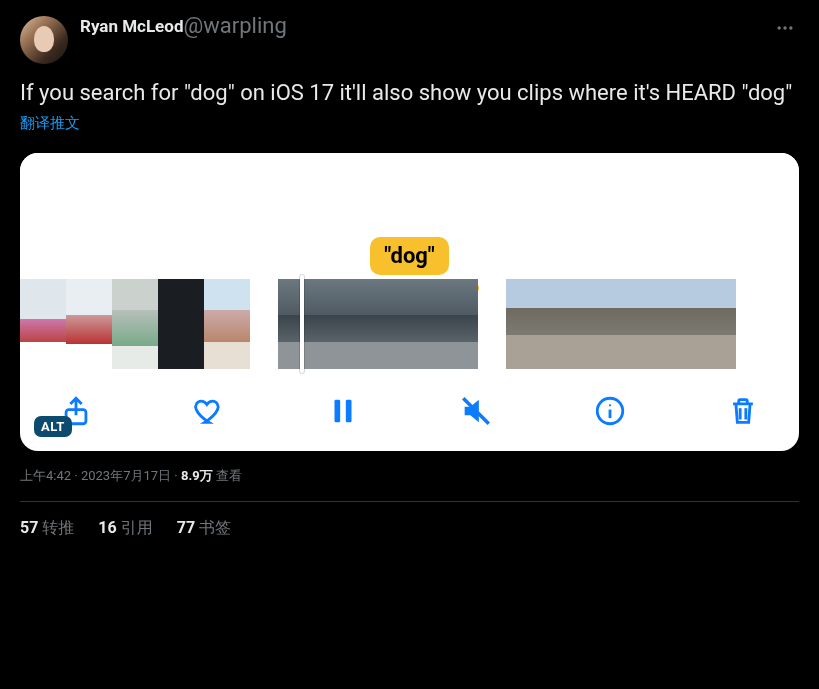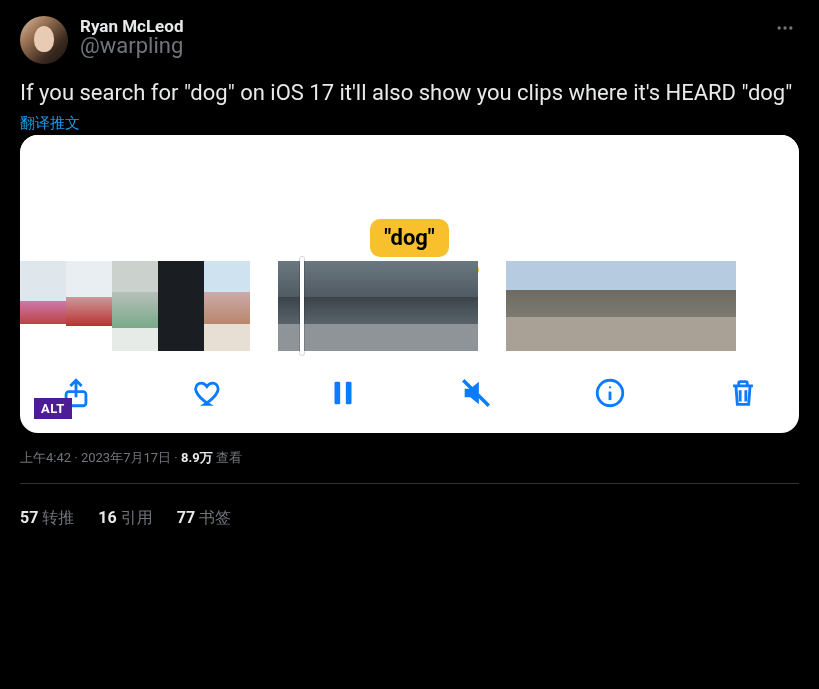--- a/index.html
+++ b/index.html
@@ -30,21 +30,21 @@
     position: relative;
   }
   .avatar::after{
     content:"";
     position:absolute;
     left:14px; top:10px;
     width:20px; height:26px;
     background:#e9cbb5;
     border-radius:50% 50% 45% 45%;
   }
-  .user-col { display:flex; flex-direction:column; }
+  .user-col { display:flex; flex-direction:row; }
   .display-name {
     font-weight: 700;
     font-size: 17px;
     color: #e7e9ea;
     line-height: 20px;
   }
   .handle {
     color: #71767b;
     font-size: 22px;
     line-height: 20px;
@@ -59,21 +59,21 @@
   }
   .body-text {
     font-size: 22px;
     line-height: 29px;
     color: #e7e9ea;
     margin-bottom: 6px;
   }
   .translate {
     color: #1d9bf0;
     font-size: 15px;
-    margin-bottom: 2px;
+    margin-bottom: 20px;
     display: inline-block;
     cursor: pointer;
   }
   .media-card {
     background: #fff;
     border-radius: 18px;
     overflow: hidden;
     width: 100%;
     position: relative;
     padding-bottom: 6px;
@@ -151,26 +151,26 @@
     display:flex; align-items:center; justify-content:center;
     cursor:pointer;
   }
   .tbtn svg { width:34px; height:34px; stroke:#0b7bff; fill:none; stroke-width:2; }
   .tbtn.heart svg { stroke-width:2; }
   .tbtn.info svg { stroke-width:2; }
   .alt-badge {
     position:absolute;
     left:14px;
     bottom:14px;
-    background:#4c1d95;
+    background:#0c4a6e;
     color:#fff;
     font-weight:700;
     font-size:13px;
     padding:3px 7px;
-    border-radius:0;
+    border-radius:7px;
     letter-spacing:0.5px;
   }
 
   .meta {
     color:#71767b;
     font-size:13px;
     margin-top:16px;
   }
   .meta .views-num { color:#e7e9ea; font-weight:700; }
 
@@ -178,21 +178,21 @@
     height:1px;
     background:#2f3336;
     margin-top:16px;
   }
 
   .stats {
     display:flex;
     gap:24px;
     color:#71767b;
     font-size:16px;
-    margin-top:24px;
+    margin-top:16px;
     align-items:flex-end;
   }
   .stats .num { color:#e7e9ea; font-weight:700; margin-right:4px;}
   .stat { cursor:pointer; }
 </style>
 </head>
 <body>
 
 <div class="tweet">
 

